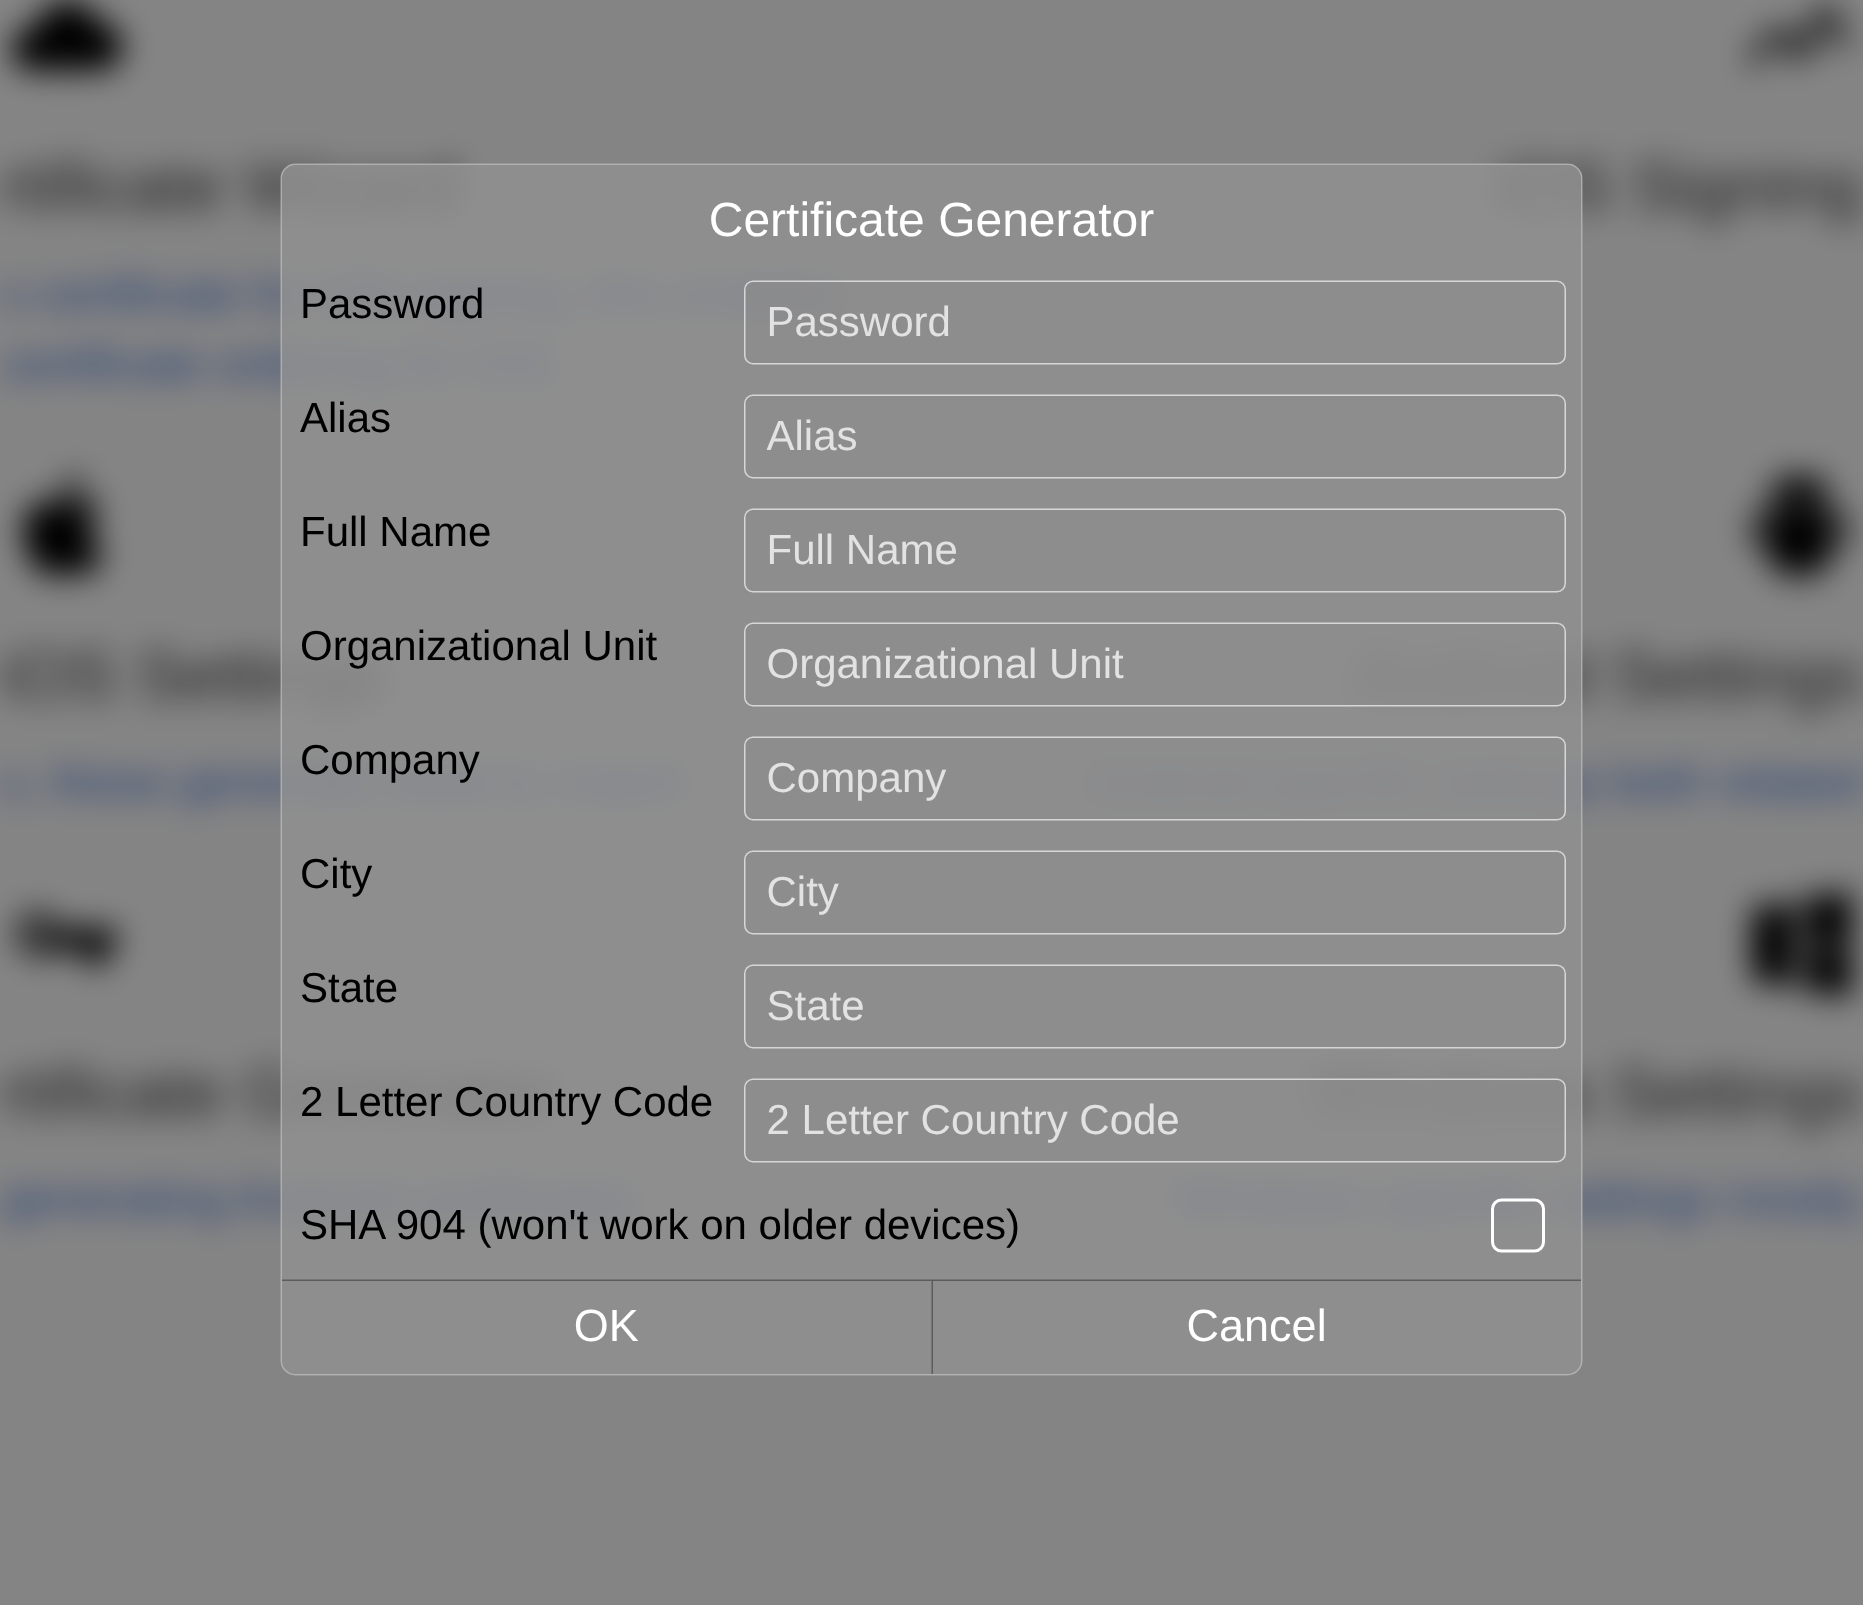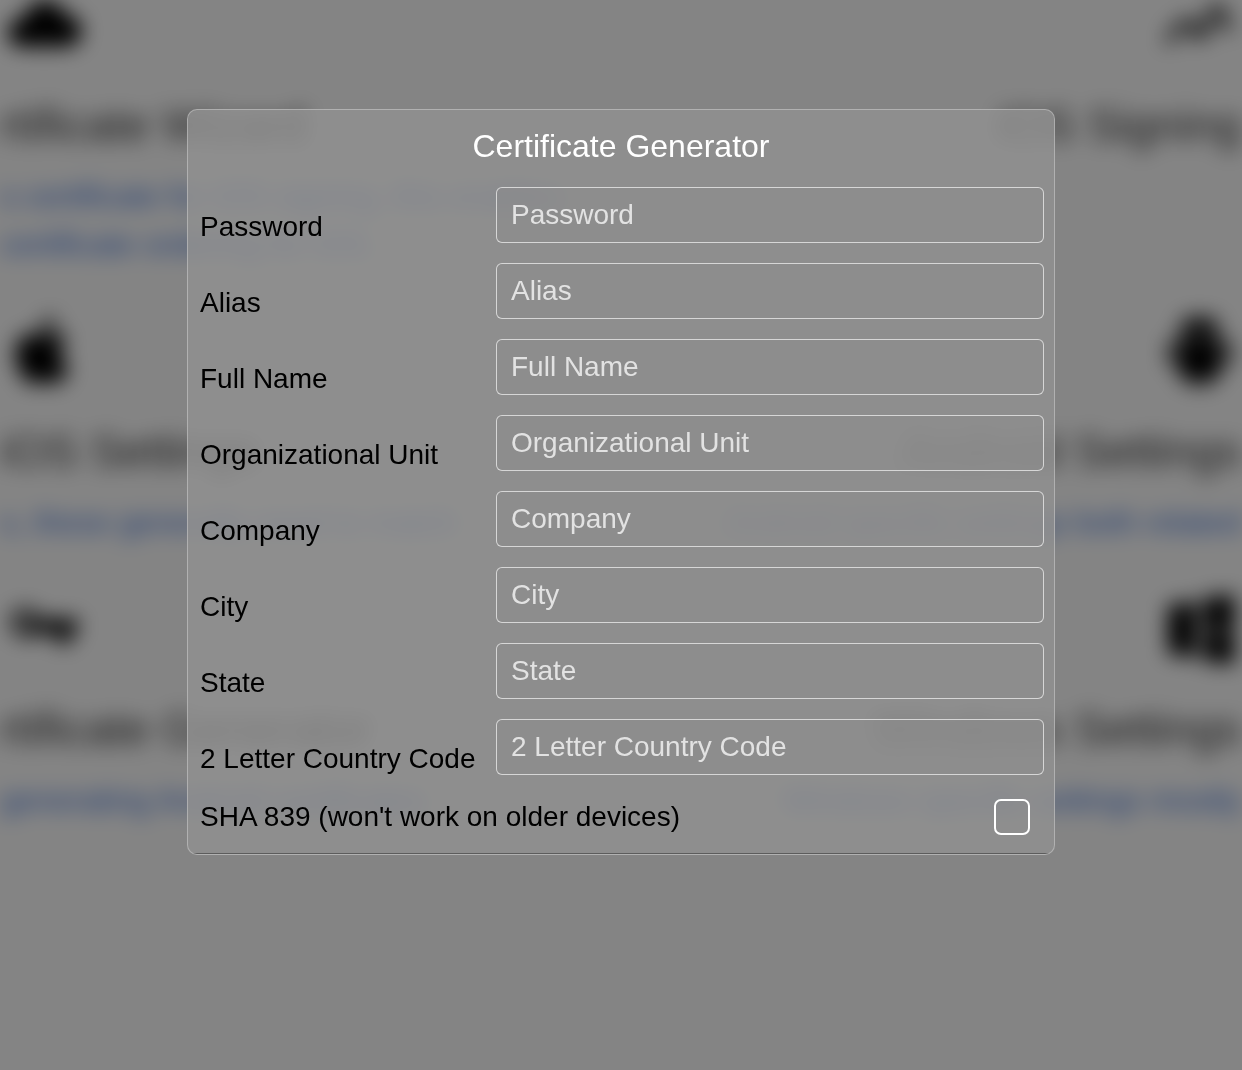--- a/index.html
+++ b/index.html
@@ -85,21 +85,21 @@
       padding: 18px 0 22px 0;
       font-weight: 400;
     }
     
     .dialog-body {
       padding: 0 10px;
     }
     
     .form-row {
       display: flex;
-      align-items: flex-end;
+      align-items: flex-start;
       margin-bottom: 20px;
     }
     
     .form-label {
       width: 298px;
       font-size: 28px;
       color: #000;
       padding-left: 2px;
       font-weight: 400;
     }
@@ -263,22 +263,24 @@
         <div class="form-label">State</div>
         <input type="text" class="form-input" placeholder="State" style="">
       </div>
 
       <div class="form-row">
         <div class="form-label">2 Letter Country Code</div>
         <input type="text" class="form-input" placeholder="2 Letter Country Code" style="">
       </div>
 
       <div class="checkbox-row">
-        <div class="checkbox-label">SHA 839 (won't work on older devices)</div>
+        <div class="checkbox-label">SHA 904 (won't work on older devices)</div>
         <div class="checkbox"></div>
       </div>
 
     </div>
 
     <div class="dialog-buttons">
+      <button class="dialog-button">OK</button>
+      <button class="dialog-button">Cancel</button>
     </div>
   </div>
 </div>
 
 </body></html>

